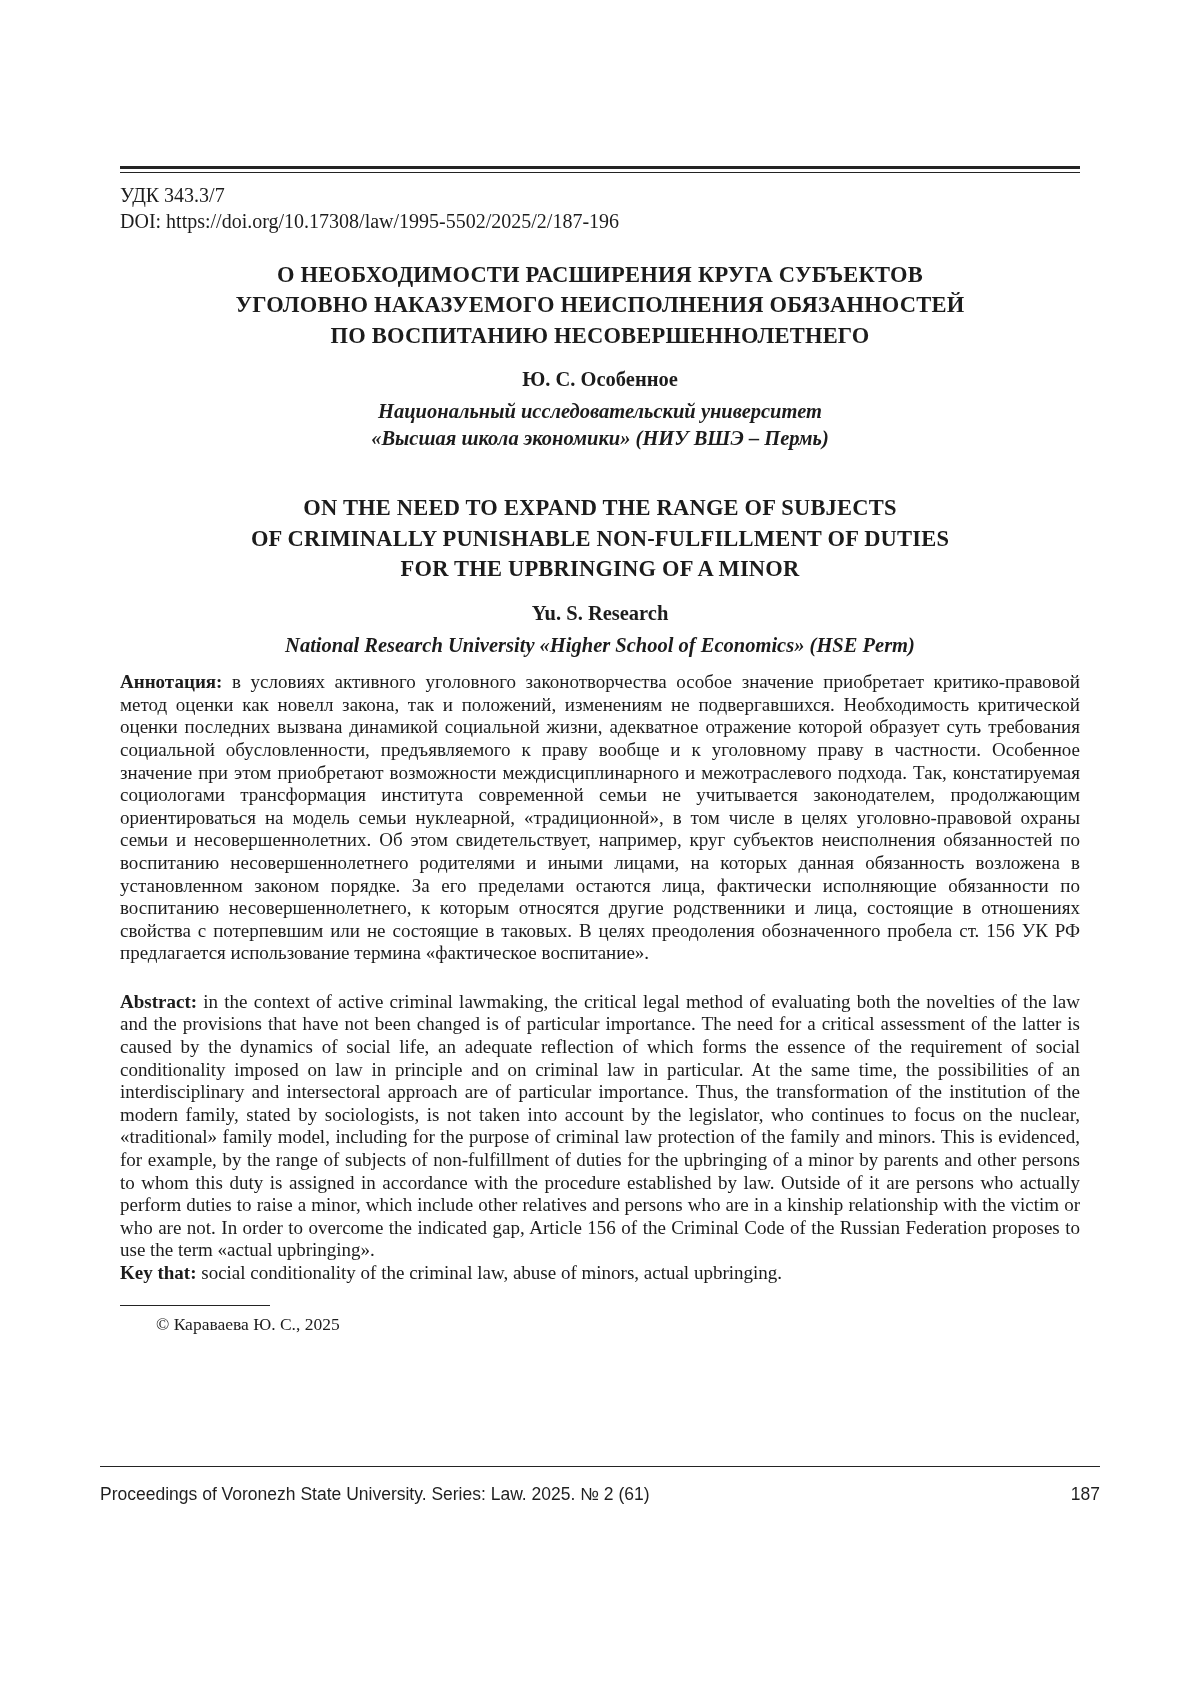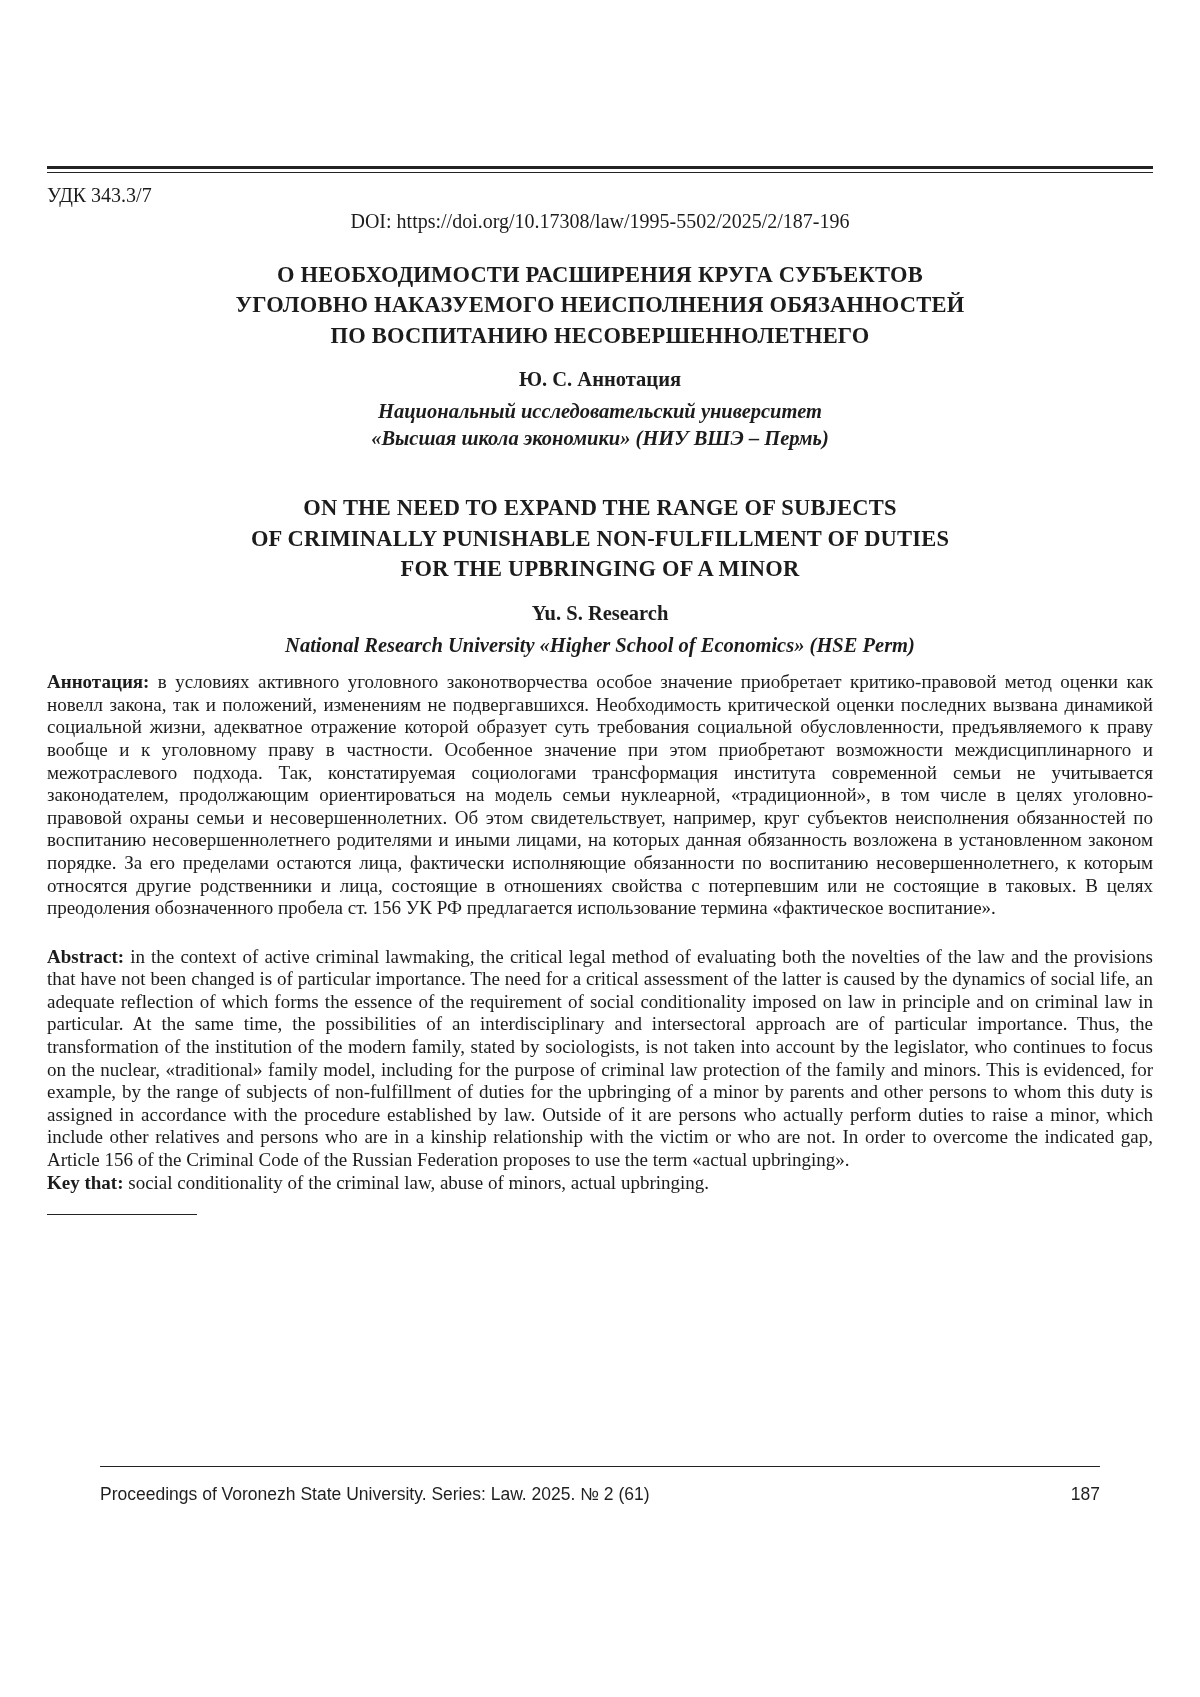--- a/index.html
+++ b/index.html
@@ -6,31 +6,31 @@
   html, body { width: 1200px; }
   body {
     width: 1200px;
     height: 1697px;
     background: #ffffff;
     color: #1c1c1c;
     font-family: "Liberation Serif", serif;
     position: relative;
     overflow: hidden;
   }
-  .page { padding: 0 47px; }
+  .page { padding: 0 120px; }
 
   .top-rule {
     margin-top: 166px;
     height: 7px;
     border-top: 3.5px solid #232323;
     border-bottom: 1.4px solid #232323;
   }
 
   .meta { margin-top: 9px; font-size: 20px; line-height: 1.3; }
-  .meta .doi { white-space: nowrap; text-align: center; }
+  .meta .doi { white-space: nowrap; }
 
   .title {
     margin-top: 26px;
     font-size: 22.5px;
     line-height: 1.35;
     font-weight: 700;
     text-align: center;
     letter-spacing: 0.2px;
   }
   .title .tline { display: block; }
@@ -91,21 +91,21 @@
     <div class="udc">УДК 343.3/7</div>
     <div class="doi">DOI: https://doi.org/10.17308/law/1995-5502/2025/2/187-196</div>
   </div>
 
   <h1 class="title ru">
     <span class="tline">О НЕОБХОДИМОСТИ РАСШИРЕНИЯ КРУГА СУБЪЕКТОВ</span>
     <span class="tline">УГОЛОВНО НАКАЗУЕМОГО НЕИСПОЛНЕНИЯ ОБЯЗАННОСТЕЙ</span>
     <span class="tline">ПО ВОСПИТАНИЮ НЕСОВЕРШЕННОЛЕТНЕГО</span>
   </h1>
 
-  <div class="author">Ю. С. Аннотация</div>
+  <div class="author">Ю. С. Особенное</div>
 
   <div class="affil">
     <span class="aline">Национальный исследовательский университет</span>
     <span class="aline">«Высшая школа экономики» (НИУ ВШЭ – Пермь)</span>
   </div>
 
   <h2 class="title en">
     <span class="tline">ON THE NEED TO EXPAND THE RANGE OF SUBJECTS</span>
     <span class="tline">OF CRIMINALLY PUNISHABLE NON-FULFILLMENT OF DUTIES</span>
     <span class="tline">FOR THE UPBRINGING OF A MINOR</span>
@@ -119,20 +119,21 @@
     <p class="abstract"><b>Аннотация:</b> <span>в условиях активного уголовного законотворчества особое значение приобретает критико-правовой метод оценки как новелл закона, так и положений, изменениям не подвергавшихся. Необходимость критической оценки последних вызвана динамикой социальной жизни, адекватное отражение которой образует суть требования социальной обусловленности, предъявляемого к праву вообще и к уголовному праву в частности. Особенное значение при этом приобретают возможности междисциплинарного и межотраслевого подхода. Так, констатируемая социологами трансформация института современной семьи не учитывается законодателем, продолжающим ориентироваться на модель семьи нуклеарной, «традиционной», в том числе в целях уголовно-правовой охраны семьи и несовершеннолетних. Об этом свидетельствует, например, круг субъектов неисполнения обязанностей по воспитанию несовершеннолетнего родителями и иными лицами, на которых данная обязанность возложена в установленном законом порядке. За его пределами остаются лица, фактически исполняющие обязанности по воспитанию несовершеннолетнего, к которым относятся другие родственники и лица, состоящие в отношениях свойства с потерпевшим или не состоящие в таковых. В целях преодоления обозначенного пробела ст. 156 УК РФ предлагается использование термина «фактическое воспитание».</span></p>
   </div>
 
   <div class="abstract-block en">
     <p class="abstract"><b>Abstract:</b> <span>in the context of active criminal lawmaking, the critical legal method of evaluating both the novelties of the law and the provisions that have not been changed is of particular importance. The need for a critical assessment of the latter is caused by the dynamics of social life, an adequate reflection of which forms the essence of the requirement of social conditionality imposed on law in principle and on criminal law in particular. At the same time, the possibilities of an interdisciplinary and intersectoral approach are of particular importance. Thus, the transformation of the institution of the modern family, stated by sociologists, is not taken into account by the legislator, who continues to focus on the nuclear, «traditional» family model, including for the purpose of criminal law protection of the family and minors. This is evidenced, for example, by the range of subjects of non-fulfillment of duties for the upbringing of a minor by parents and other persons to whom this duty is assigned in accordance with the procedure established by law. Outside of it are persons who actually perform duties to raise a minor, which include other relatives and persons who are in a kinship relationship with the victim or who are not. In order to overcome the indicated gap, Article 156 of the Criminal Code of the Russian Federation proposes to use the term «actual upbringing».</span></p>
     <p class="abstract"><b>Key that:</b> <span>social conditionality of the criminal law, abuse of minors, actual upbringing.</span></p>
   </div>
 
   <div class="footnote">
     <div class="footnote-rule"></div>
+    <div class="copyright">© Караваева Ю. С., 2025</div>
   </div>
 
 </div>
 
 <div class="footer">
   <span>Proceedings of Voronezh State University. Series: Law. 2025. № 2 (61)</span>
   <span>187</span>
 </div>
 
 </body></html>

